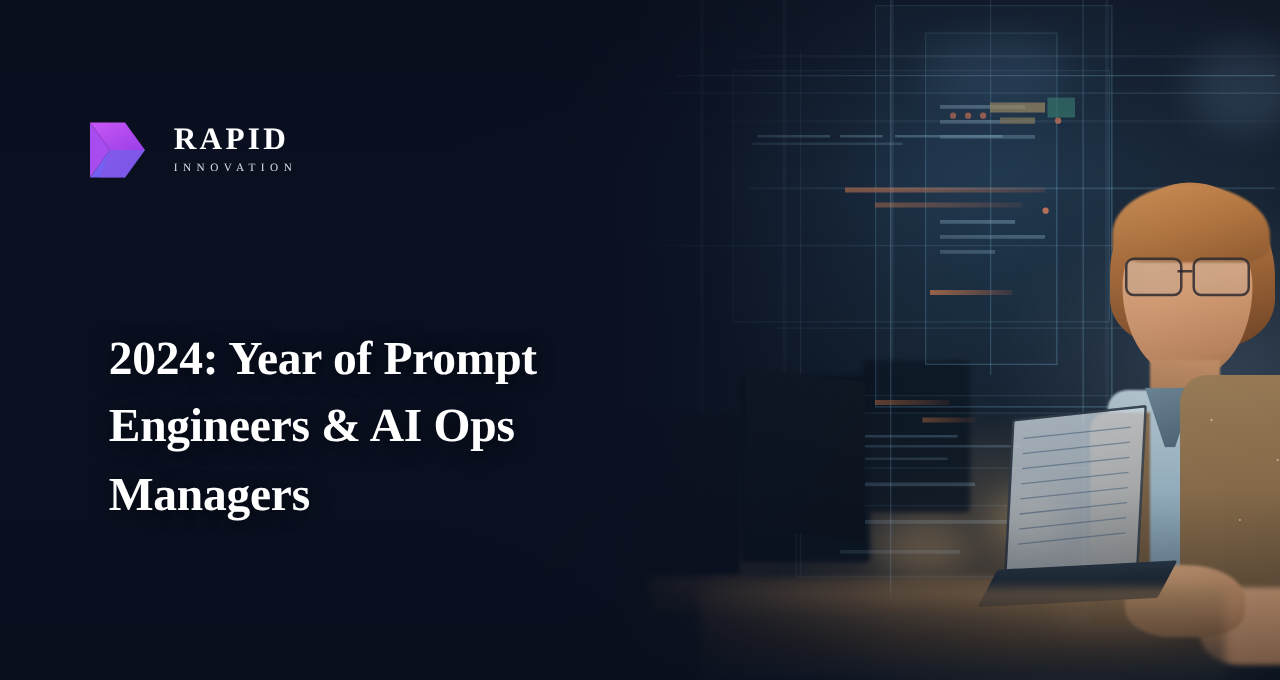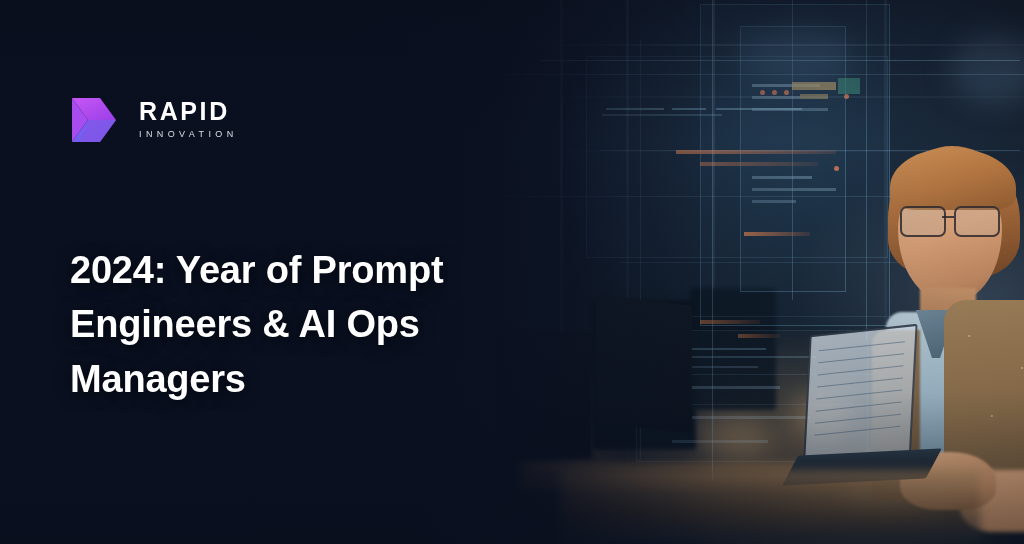--- a/index.html
+++ b/index.html
@@ -6,21 +6,21 @@
     margin: 0;
     padding: 0;
     background: #05080f;
   }
   .banner {
     position: relative;
     width: 1024px;
     height: 544px;
     overflow: hidden;
     background: #0a1020;
-    font-family: Liberation Sans, sans-serif;
+    font-family: Liberation Serif, serif;
   }
 
   
   .photo {
     position: absolute;
     inset: 0;
     z-index: 1;
   }
 
   
@@ -340,21 +340,21 @@
     margin-top: 6px;
     opacity: 0.92;
   }
 
   
   .headline {
     position: absolute;
     left: 70px;
     top: 243px;
     width: 470px;
-    margin: 0;
+    margin: 17px;
     color: #ffffff;
     font-size: 38px;
     font-weight: 700;
     line-height: 1.43;
     letter-spacing: -0.2px;
     text-shadow: 0 2px 16px rgba(0,0,0,0.65);
   }
 </style>
 </head>
 <body>

